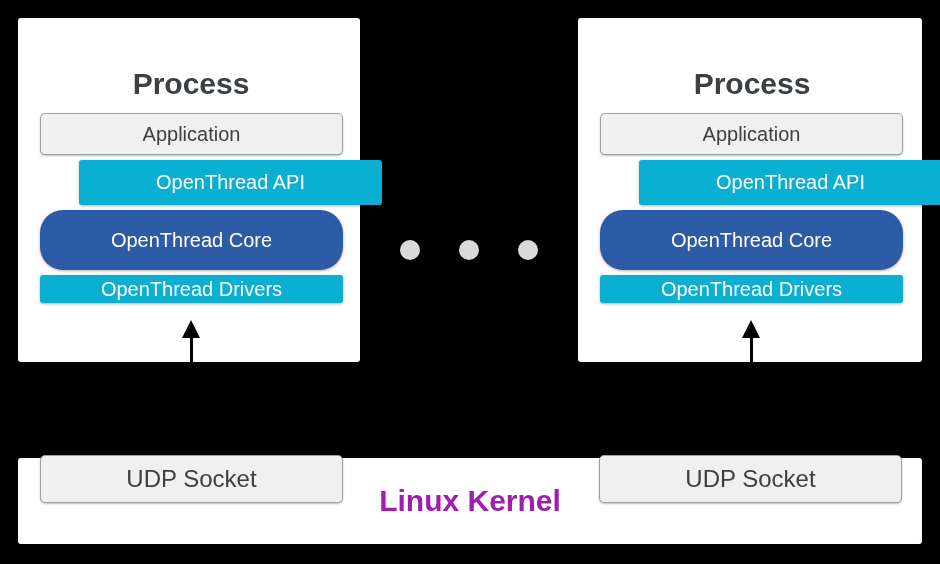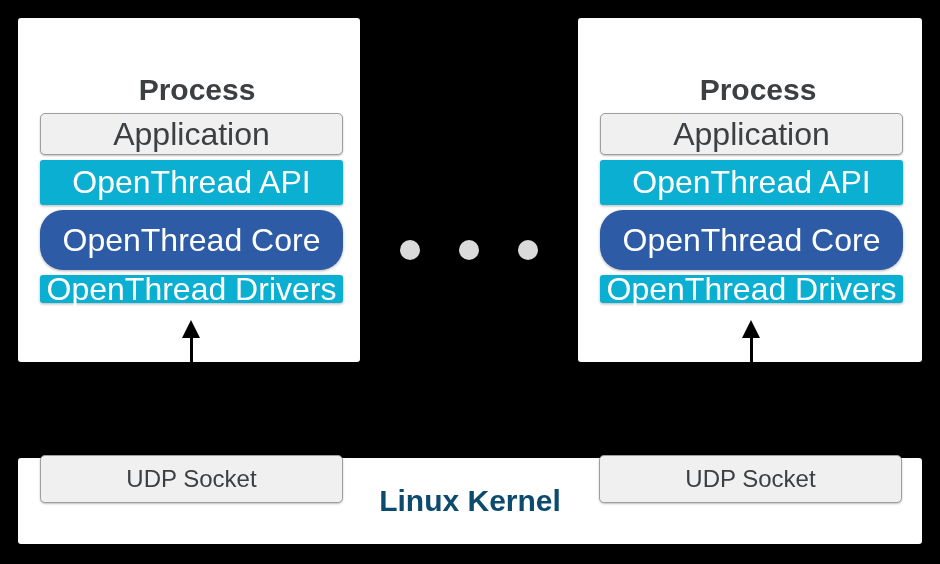--- a/index.html
+++ b/index.html
@@ -8,35 +8,35 @@
     position:relative;width:940px;height:564px;background:#000;overflow:hidden;
     font-family:"Liberation Sans","DejaVu Sans",sans-serif;
   }
   
   .card{
     position:absolute;top:18px;height:344px;background:#fff;border-radius:3px;
   }
   .card-left{left:18px;width:342px;}
   .card-right{left:578px;width:344px;}
   .card-title{
-    position:absolute;top:46px;left:0;width:100%;margin:8px;text-align:center;
+    position:absolute;top:46px;left:0;width:100%;margin:2px;text-align:center;
     font-size:30px;font-weight:bold;color:#3c4043;line-height:36px;
   }
   .layer{
     position:absolute;left:22px;width:303px;display:flex;align-items:center;justify-content:center;
-    font-size:32px;border-radius:3px;
+    font-size:20px;border-radius:3px;
   }
   .layer-gray{
     background:#f0f0f0;border:1.5px solid #9e9e9e;border-radius:5px;color:#3c4043;
     box-shadow:0 1px 2px rgba(0,0,0,0.25);
   }
   .layer-cyan{background:#0aafd2;color:#fff;box-shadow:0 1px 3px rgba(0,0,0,0.30);}
   .layer-blue{background:#2d5ba5;color:#fff;box-shadow:0 1px 3px rgba(0,0,0,0.30);}
   .pos-app{top:95px;height:42px;}
-  .pos-api{top:142px;height:45px;}
+  .pos-api{top:142px;height:45px;margin-left:39px;}
   .pos-core{top:192px;height:60px;border-radius:23px;}
   .pos-drivers{top:257px;height:28px;}
   
   .arrow{position:absolute;top:320px;width:19px;height:135px;}
   .arrow-left{left:182px;}
   .arrow-right{left:742px;}
   .arrow-head{
     position:absolute;top:0;left:0;width:0;height:0;
     border-left:9.5px solid transparent;border-right:9.5px solid transparent;
     border-bottom:18px solid #000;
@@ -109,21 +109,21 @@
   </div>
 
   <div class="dots">
       <div class="dot" style="background: rgb(218, 218, 218);"></div>
       <div class="dot" style="background: rgb(218, 218, 218);"></div>
       <div class="dot" style="background: rgb(218, 218, 218);"></div>
     </div>
 
   <section class="kernel-bar">
     <div class="kernel-label-wrap">
-      <span class="kernel-label" style="color: #0c4a6e;">Linux Kernel</span>
+      <span class="kernel-label" style="color: #a21caf;">Linux Kernel</span>
     </div>
   </section>
 
   <div class="socket socket-left" style="background-color: rgb(240, 240, 240); border-color: rgb(158, 158, 158); color: rgb(60, 64, 67);">
     <span>UDP Socket</span>
   </div>
   <div class="socket socket-right" style="background-color: rgb(240, 240, 240); border-color: rgb(158, 158, 158); color: rgb(60, 64, 67);">
     <span>UDP Socket</span>
   </div>
 

